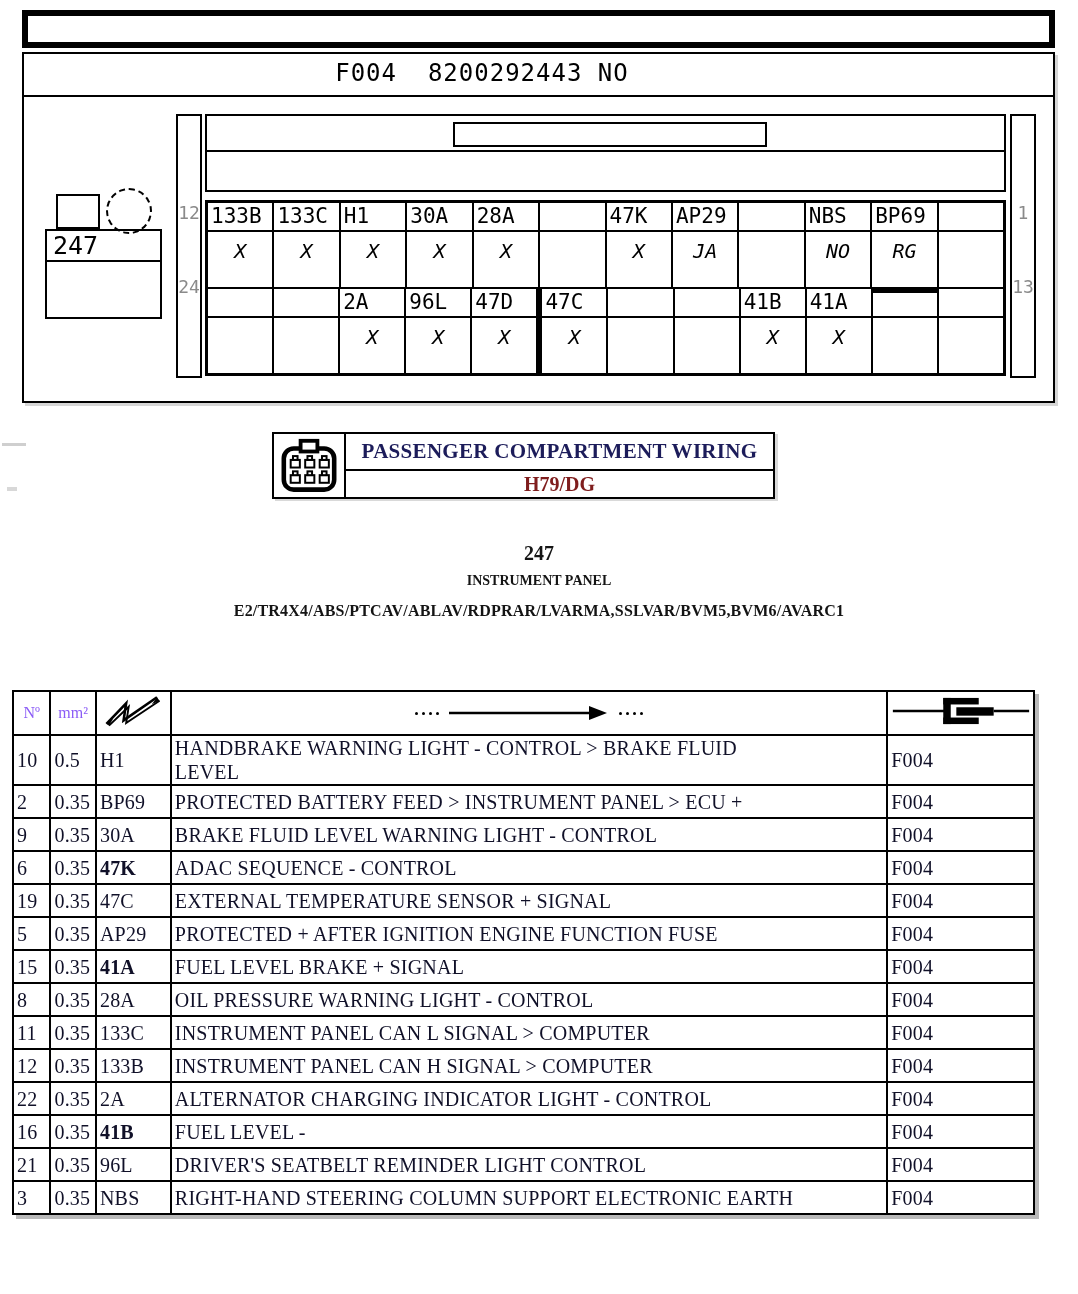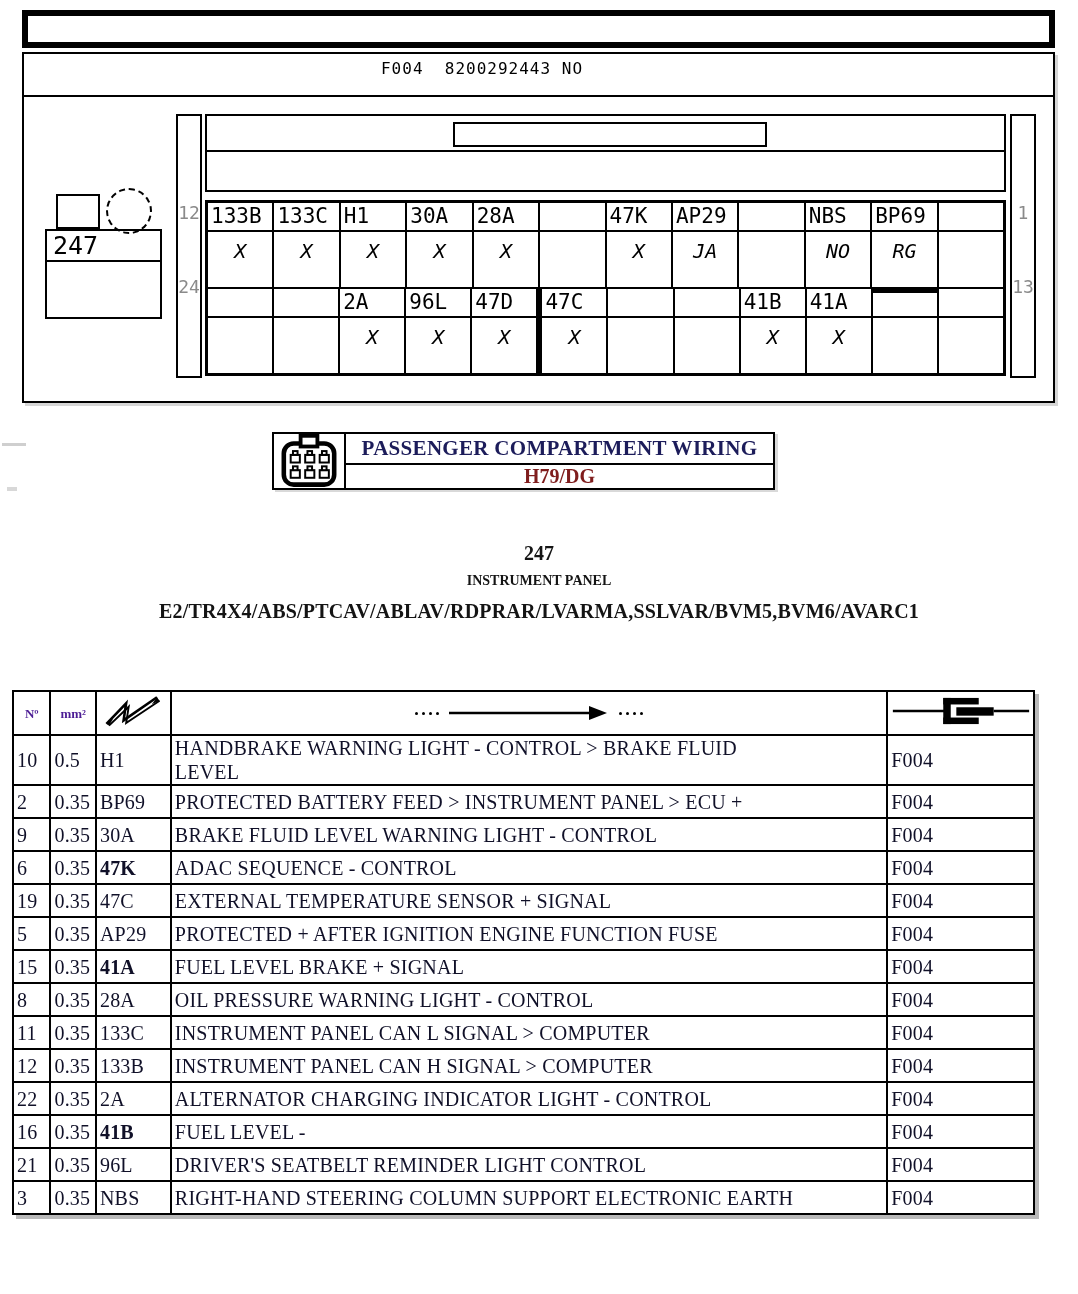--- a/index.html
+++ b/index.html
@@ -6,21 +6,21 @@
   body{width:1078px;height:1294px;background:#fff;position:relative;overflow:hidden;
        font-family:"Liberation Serif",serif;color:#101028}
   .abs{position:absolute}
   .mono{font-family:"DejaVu Sans Mono",monospace}
 
   
   #topbar{left:22px;top:10px;width:1033px;height:38px;border:6px solid #000;box-sizing:border-box;background:#fff}
 
   
   #frame{left:22px;top:52px;width:1033px;height:351px;border:2px solid #000;box-sizing:border-box;background:#fff;box-shadow:3px 3px 0 #d6d6d6}
-  #dtitle{left:22px;top:59px;width:920px;text-align:center;font-size:16px;letter-spacing:1px;white-space:pre;color:#000}
+  #dtitle{left:22px;top:59px;width:920px;text-align:center;font-size:24px;letter-spacing:1px;white-space:pre;color:#000}
   #tdivider{left:22px;top:95px;width:1033px;height:2px;background:#000}
 
   
   #sq{left:56px;top:194px;width:40px;height:31px;border:2px solid #000}
   #circ{left:106px;top:188px;width:42px;height:42px;border:2px dashed #000;border-radius:50%}
   #refbox{left:45px;top:229px;width:113px;height:86px;border:2px solid #000}
   #refnum{height:29px;border-bottom:2px solid #000;font-size:25px;line-height:29px;padding-left:6px;color:#000}
 
   
   .rail{width:22px;height:260px;border:2px solid #000;top:114px;position:absolute;background:#fff}
@@ -41,47 +41,47 @@
   .prow.r2{border-top:2px solid #000}
   .pcell{flex:1;display:flex;flex-direction:column;border-left:2px solid #000;min-width:0}
   .pcell:first-child{border-left:0}
   .pcell.thickL{border-left:6px solid #000}
   .pcell.thickT{box-shadow:inset 0 4px 0 #000}
   .plabel{height:27px;border-bottom:2px solid #000;font-family:"DejaVu Sans Mono",monospace;font-size:21px;line-height:26px;padding-left:3px;white-space:nowrap;color:#000}
   .pval{flex:1;display:flex;justify-content:center;align-items:flex-start;padding-top:7px;
         font-family:"DejaVu Sans Mono",monospace;font-style:italic;font-size:20px;color:#000}
 
   
-  #wbox{left:272px;top:432px;width:503px;height:58px;border:2px solid #000;box-sizing:border-box;display:flex;background:#fff;box-shadow:3px 2px 0 #d9d9d9}
+  #wbox{left:272px;top:432px;width:503px;height:67px;border:2px solid #000;box-sizing:border-box;display:flex;background:#fff;box-shadow:3px 2px 0 #d9d9d9}
   #wicon{width:70px;border-right:2px solid #000;display:flex;align-items:center;justify-content:center}
   #wright{flex:1;display:flex;flex-direction:column}
   #wtitle{height:35px;border-bottom:2px solid #000;display:flex;align-items:center;justify-content:center;
           font-weight:bold;font-size:21px;letter-spacing:.3px;color:#1c1c5a;white-space:nowrap}
   #wcode{flex:1;display:flex;align-items:center;justify-content:center;font-weight:bold;font-size:20px;color:#7f1d1d}
 
   
   #headingblock{left:0;top:540px;width:1078px;text-align:center;color:#141414}
   #headingblock div{font-weight:bold}
   #h-num{font-size:20px;line-height:26px}
   #h-name{font-size:14px;line-height:30px}
-  #h-cfg{font-size:20px;line-height:30px;letter-spacing:.2px}
+  #h-cfg{font-size:16px;line-height:30px;letter-spacing:.2px}
 
   
   #wiretable{left:12px;top:690px;width:1023px;border-collapse:collapse;table-layout:fixed;background:#fff;
              box-shadow:4px 4px 0 #b9b9b9;color:#101028}
   #wiretable td,#wiretable th{border:2px solid #000;padding:0 3px;vertical-align:middle;overflow:hidden}
   #wiretable th{height:36px}
   #wiretable td{height:31px;font-size:20px;letter-spacing:.2px;line-height:24px}
   tr.tall td{height:53px}
   .c-n{width:37px}
   .c-mm{width:45px}
   .c-wire{width:74px}
   .c-desc{width:708px}
   .c-dest{width:145px}
-  .th-text{font-weight:bold;font-size:13px;color:#4c1d95}
+  .th-text{font-weight:normal;font-size:16px;color:#8b5cf6}
   td.desc{white-space:pre-line;padding-left:4px}
   td.dest{padding-left:8px}
   .wire-code.bold{font-weight:bold}
   .routewrap{display:flex;align-items:center;justify-content:center;gap:10px}
   .dots{display:flex;gap:4px;align-items:center}
   .dot{width:3px;height:3px;background:#000;border-radius:50%}
 
   
   #art1{left:2px;top:443px;width:24px;height:3px;background:#cfcfcf}
   #art2{left:7px;top:487px;width:10px;height:4px;background:#d8d8d8}

